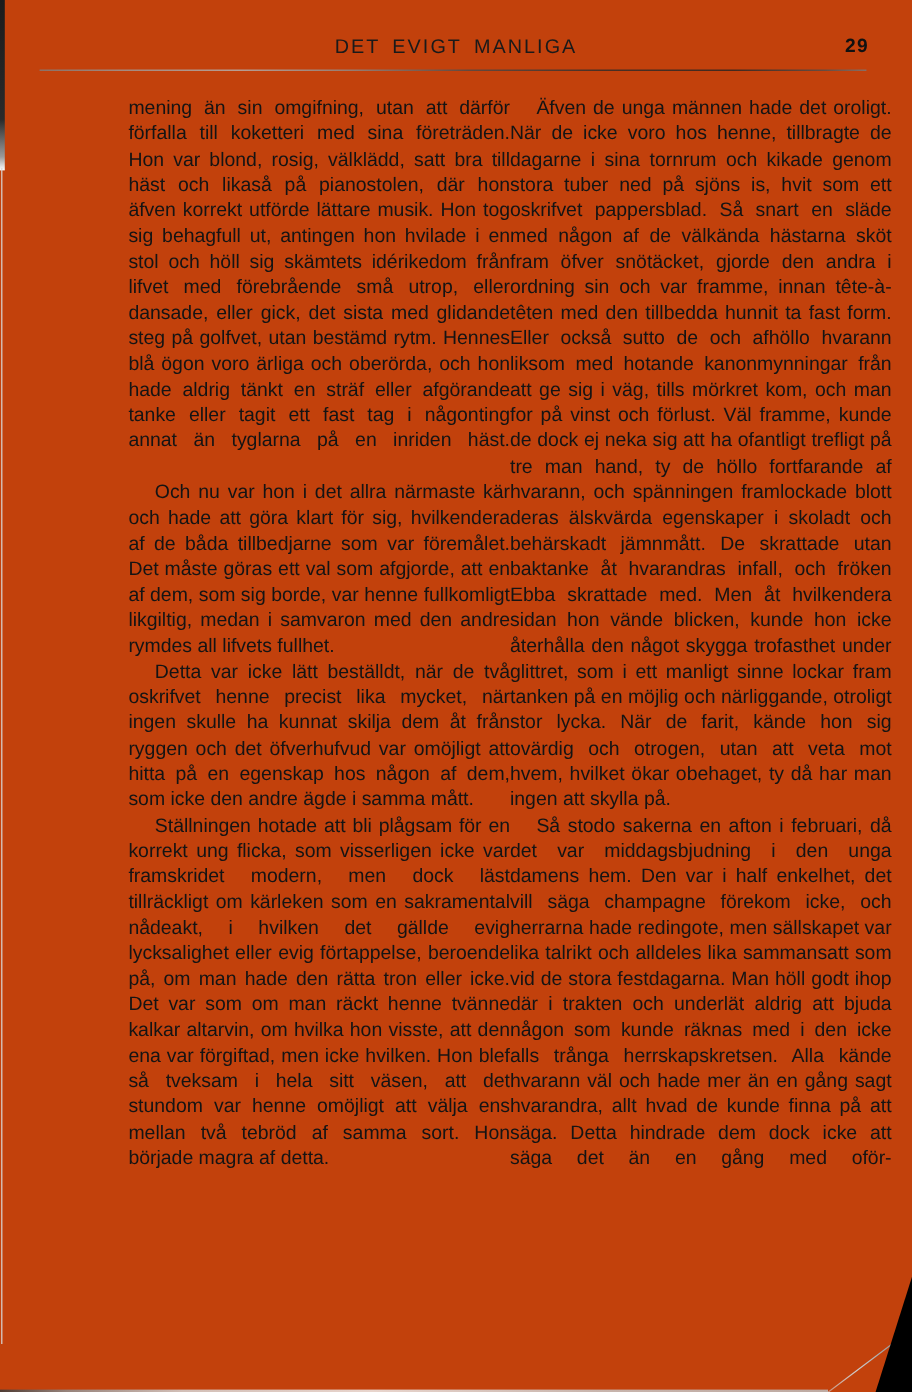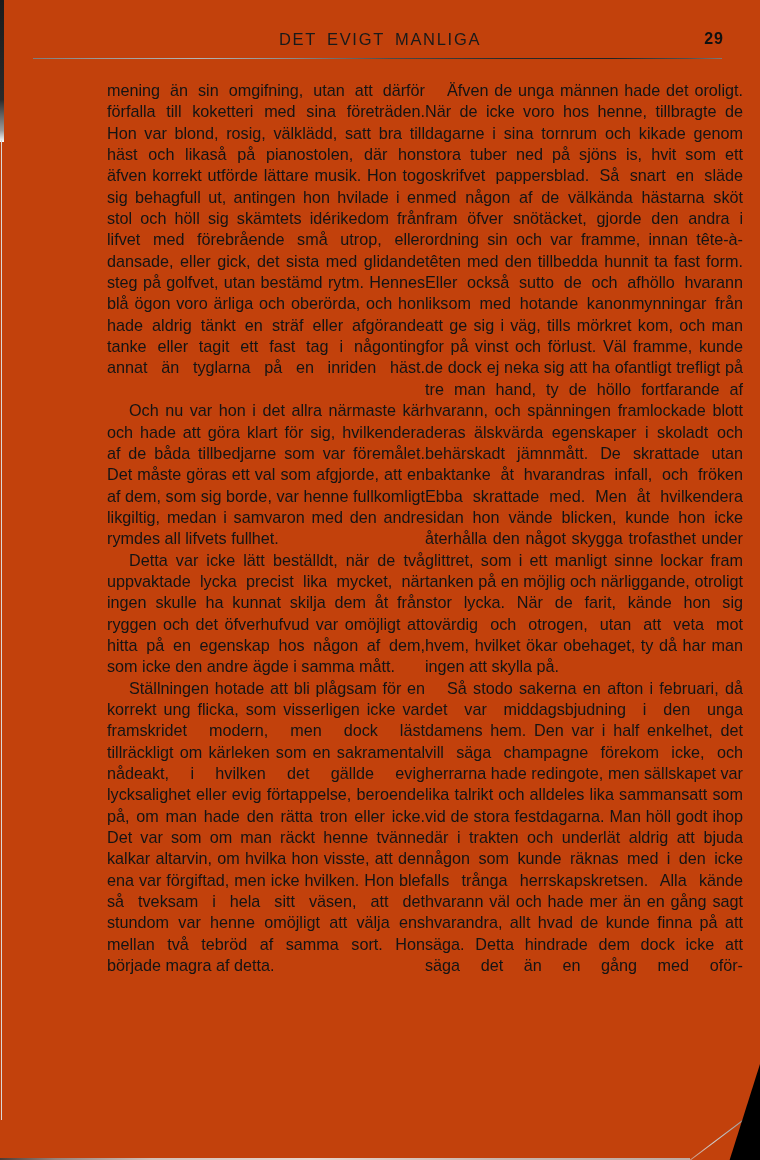--- a/index.html
+++ b/index.html
@@ -147,21 +147,21 @@
     <div class="head-title">DET EVIGT MANLIGA</div>
     <div class="head-folio">29</div>
   </div>
   <div class="head-rule"></div>
 
   <div class="columns">
 
     <div class="column">
       <p class="runon">mening än sin omgifning, utan att därför förfalla till koketteri med sina företräden. Hon var blond, rosig, välklädd, satt bra till häst och likaså på pianostolen, där hon äfven korrekt utförde lättare musik. Hon tog sig behagfull ut, antingen hon hvilade i en stol och höll sig skämtets idérikedom från lifvet med förebrående små utrop, eller dansade, eller gick, det sista med glidande steg på golfvet, utan bestämd rytm. Hennes blå ögon voro ärliga och oberörda, och hon hade aldrig tänkt en sträf eller afgörande tanke eller tagit ett fast tag i någonting annat än tyglarna på en inriden häst.</p>
       <p class="indent">Och nu var hon i det allra närmaste kär och hade att göra klart för sig, hvilkendera af de båda tillbedjarne som var föremålet. Det måste göras ett val som afgjorde, att en af dem, som sig borde, var henne fullkomligt likgiltig, medan i samvaron med den andre rymdes all lifvets fullhet.</p>
-      <p class="indent">Detta var icke lätt beställdt, när de två uppvaktade lycka precist lika mycket, när ingen skulle ha kunnat skilja dem åt från ryggen och det öfverhufvud var omöjligt att hitta på en egenskap hos någon af dem, som icke den andre ägde i samma mått.</p>
+      <p class="indent">Detta var icke lätt beställdt, när de två oskrifvet henne precist lika mycket, när ingen skulle ha kunnat skilja dem åt från ryggen och det öfverhufvud var omöjligt att hitta på en egenskap hos någon af dem, som icke den andre ägde i samma mått.</p>
       <p class="indent">Ställningen hotade att bli plågsam för en korrekt ung flicka, som visserligen icke var framskridet modern, men dock läst tillräckligt om kärleken som en sakramental nådeakt, i hvilken det gällde evig lycksalighet eller evig förtappelse, beroende på, om man hade den rätta tron eller icke. Det var som om man räckt henne tvänne kalkar altarvin, om hvilka hon visste, att den ena var förgiftad, men icke hvilken. Hon blef så tveksam i hela sitt väsen, att det stundom var henne omöjligt att välja ens mellan två tebröd af samma sort. Hon började magra af detta.</p>
     </div>
 
     <div class="column">
       <p class="indent">Äfven de unga männen hade det oroligt. När de icke voro hos henne, tillbragte de dagarne i sina tornrum och kikade genom stora tuber ned på sjöns is, hvit som ett oskrifvet pappersblad. Så snart en släde med någon af de välkända hästarna sköt fram öfver snötäcket, gjorde den andra i ordning sin och var framme, innan tête-à-têten med den tillbedda hunnit ta fast form. Eller också sutto de och afhöllo hvarann liksom med hotande kanonmynningar från att ge sig i väg, tills mörkret kom, och man for på vinst och förlust. Väl framme, kunde de dock ej neka sig att ha ofantligt trefligt på tre man hand, ty de höllo fortfarande af hvarann, och spänningen framlockade blott deras älskvärda egenskaper i skoladt och behärskadt jämnmått. De skrattade utan baktanke åt hvarandras infall, och fröken Ebba skrattade med. Men åt hvilkendera sidan hon vände blicken, kunde hon icke återhålla den något skygga trofasthet under glittret, som i ett manligt sinne lockar fram tanken på en möjlig och närliggande, otroligt stor lycka. När de farit, kände hon sig ovärdig och otrogen, utan att veta mot hvem, hvilket ökar obehaget, ty då har man ingen att skylla på.</p>
       <p class="indent runon">Så stodo sakerna en afton i februari, då det var middagsbjudning i den unga damens hem. Den var i half enkelhet, det vill säga champagne förekom icke, och herrarna hade redingote, men sällskapet var lika talrikt och alldeles lika sammansatt som vid de stora festdagarna. Man höll godt ihop där i trakten och underlät aldrig att bjuda någon som kunde räknas med i den icke alls trånga herrskapskretsen. Alla kände hvarann väl och hade mer än en gång sagt hvarandra, allt hvad de kunde finna på att säga. Detta hindrade dem dock icke att säga det än en gång med oför-</p>
     </div>
 
   </div>
 

